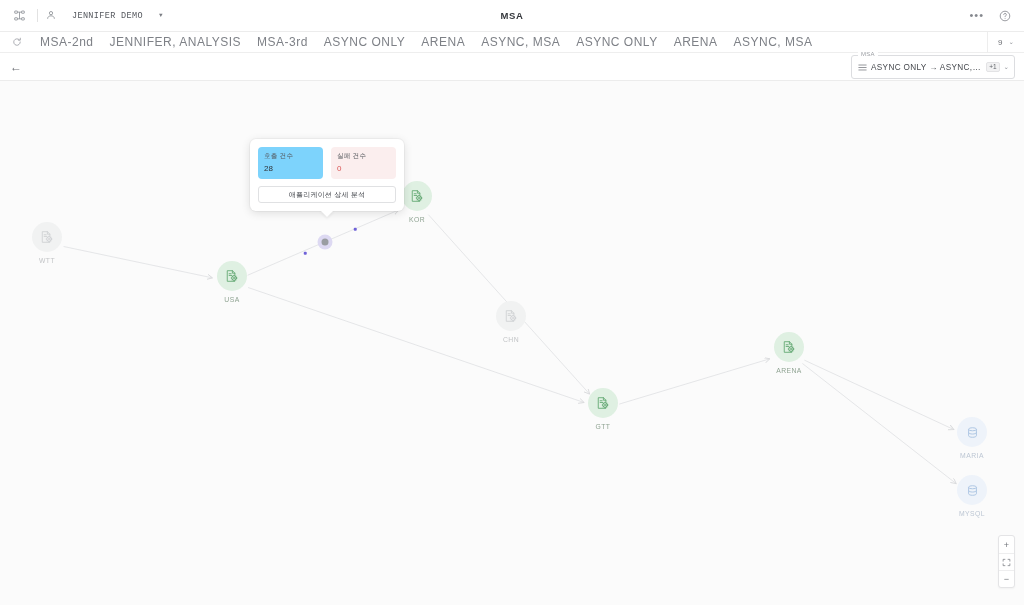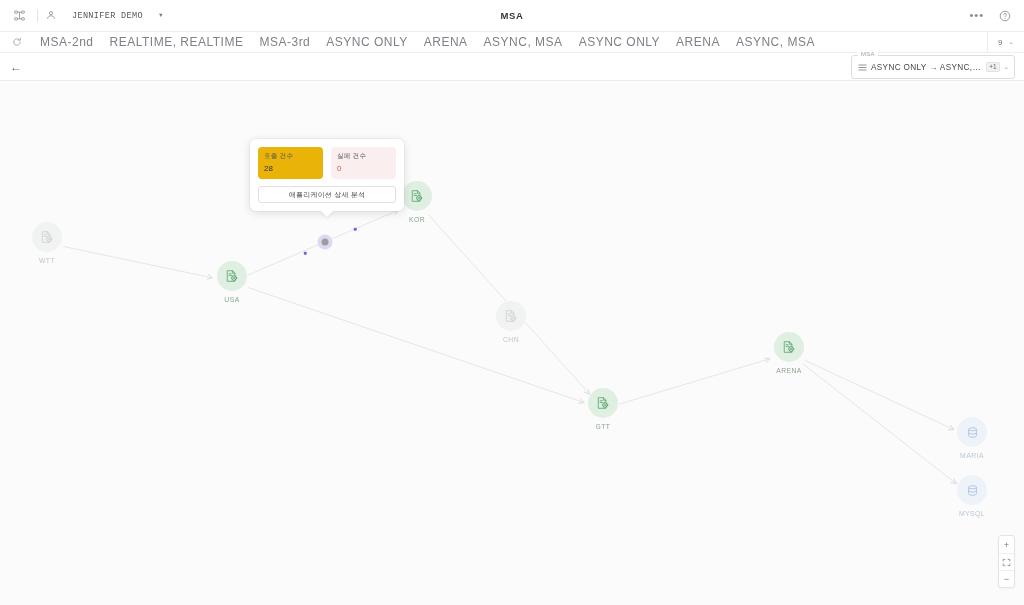--- a/index.html
+++ b/index.html
@@ -119,21 +119,21 @@
     box-shadow:0 2px 10px rgba(0,0,0,.12), 0 0 0 1px rgba(0,0,0,.03);
     padding:8px; z-index:40;
   }
   .tip-arrow {
     position:absolute; left:50%; bottom:-6px; transform:translateX(-50%);
     width:0; height:0; border-left:7px solid transparent; border-right:7px solid transparent;
     border-top:7px solid #ffffff; filter:drop-shadow(0 2px 1px rgba(0,0,0,.05));
   }
   .tip-stats { display:flex; gap:8px; }
   .stat { flex:1; border-radius:4px; padding:5px 6px 6px; }
-  .stat.ok { background:#eab308; }
+  .stat.ok { background:#7dd3fc; }
   .stat.err { background:#fbeeee; }
   .stat-label { font-size:6.6px; color:#53565b; letter-spacing:.2px; }
   .stat-value { margin-top:3px; font-size:8px; color:#2f3237; }
   .stat.err .stat-value { color:#d95555; }
   .tip-rows { margin-top:8px; }
   .tip-row { display:flex; justify-content:space-between; align-items:baseline; padding:1.5px 1px; }
   .tip-row .k { font-size:6.6px; color:#6a6d72; letter-spacing:.1px; }
   .tip-row .v { font-size:7.6px; color:#2f3237; font-weight:bold; }
   .tip-btn {
     margin-top:7px; width:100%; height:17px; border:1px solid #e0e1e3; border-radius:3px;
@@ -197,21 +197,21 @@
 
   <div class="tabstrip">
     <div class="refresh">
       <svg width="10" height="10" viewBox="0 0 16 16" fill="none" stroke="#9a9da2" stroke-width="1.3" stroke-linecap="round">
         <path d="M13.2 8a5.2 5.2 0 1 1-1.6-3.7"></path>
         <path d="M13.3 1.9v3.1h-3.1"></path>
       </svg>
     </div>
     <div class="tabs" id="tab-list">
         <div class="tab">MSA-2nd</div>
-        <div class="tab">REALTIME, REALTIME</div>
+        <div class="tab">JENNIFER, ANALYSIS</div>
         <div class="tab">MSA-3rd</div>
         <div class="tab">ASYNC ONLY</div>
         <div class="tab">ARENA</div>
         <div class="tab">ASYNC, MSA</div>
         <div class="tab">ASYNC ONLY</div>
         <div class="tab">ARENA</div>
         <div class="tab">ASYNC, MSA</div>
       </div>
     <div class="tab-right">
       <span class="tab-count">9</span>

